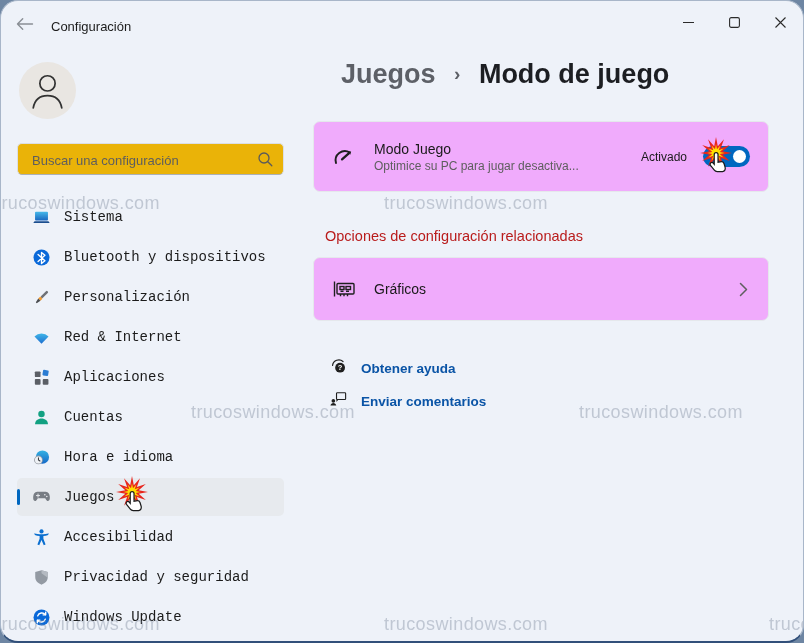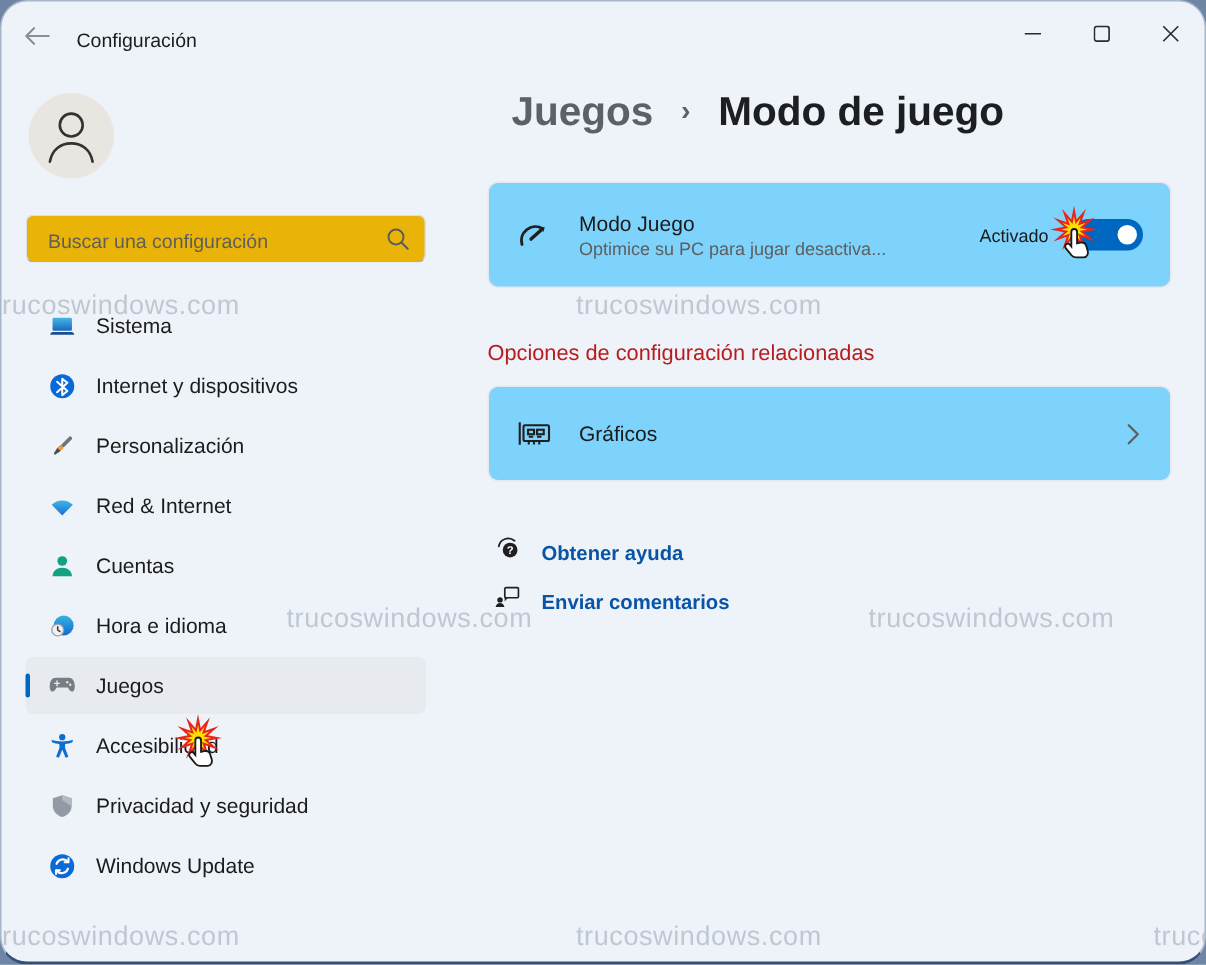--- a/index.html
+++ b/index.html
@@ -23,29 +23,29 @@
     font-size:13px;color:#444;background:transparent;font-family:"Liberation Sans",sans-serif;}
   .searchbox input::placeholder{color:#5e5e5e;opacity:1;}
   .search-icon{position:absolute;right:9px;top:7px;}
 
   .nav{position:absolute;left:16px;top:197px;width:267px;}
   .nav-item{position:relative;height:38px;margin-bottom:2px;display:flex;align-items:center;
     padding-left:15px;border-radius:5px;cursor:pointer;box-sizing:border-box;}
   .nav-item.selected{background:#e7eaee;}
   .accent-pill{position:absolute;left:0px;top:11px;width:3px;height:16px;border-radius:2px;background:#0067c0;}
   .nav-icon{width:19px;height:19px;display:flex;align-items:center;justify-content:center;flex:none;}
-  .nav-label{margin-left:13px;font-size:14px;color:#1b1b1b;white-space:nowrap;}
+  .nav-label{margin-left:13px;font-size:14px;color:#1b1b1b;white-space:nowrap;font-family:Liberation Mono, monospace;}
 
   
   .breadcrumb{position:absolute;left:340px;top:58px;font-size:27px;font-weight:600;white-space:nowrap;}
   .crumb-parent{color:#5d6067;cursor:pointer;}
   .crumb-sep{color:#5d6067;font-size:19px;margin:0 11px;position:relative;top:-3px;}
   .crumb-current{color:#1c1e22;}
 
-  .card{position:absolute;left:324px;width:456px;background:#7dd3fc;border:1px solid #e5e8ec;
+  .card{position:absolute;left:312px;width:456px;background:#f0abfc;border:1px solid #e5e8ec;
     border-radius:7px;box-sizing:border-box;display:flex;align-items:center;}
   .card1{top:120px;height:71px;}
   .card2{top:256px;height:64px;cursor:pointer;}
   .card-icon{width:60px;display:flex;align-items:center;justify-content:center;flex:none;}
   .card-text{display:flex;flex-direction:column;justify-content:center;gap:2px;flex:1;min-width:0;}
   .card-title{font-size:14px;color:#1a1a1a;}
   .card-desc{font-size:12px;color:#5e5e5e;}
   .card-link{font-size:12px;color:#0556a8;font-weight:600;cursor:pointer;}
   .card-right{display:flex;align-items:center;gap:16px;padding-right:18px;}
   .status-label{font-size:12px;color:#1a1a1a;}
@@ -134,21 +134,21 @@
       <span class="nav-label">Sistema</span>
     </div>
 
     <div class="nav-item">
       <span class="nav-icon">
         <svg width="19" height="19" viewBox="0 0 20 20">
             <circle cx="10" cy="10" r="8.4" fill="#0a69d9"></circle>
         <path d="M6.4 6.8l7.2 6.6-3.6 2.9V4.7l3.6 2.9-7.2 6.6" stroke="#fff" stroke-width="1.4" fill="none" stroke-linejoin="round" stroke-linecap="round"></path>
           </svg>
       </span>
-      <span class="nav-label">Internet y dispositivos</span>
+      <span class="nav-label">Bluetooth y dispositivos</span>
     </div>
 
     <div class="nav-item">
       <span class="nav-icon">
         <svg width="19" height="19" viewBox="0 0 20 20">
             <g transform="rotate(45 10 10)">
         <rect x="8.7" y="0.8" width="2.6" height="9.6" rx="1.2" fill="#6f7277"></rect>
         <rect x="8.4" y="10.2" width="3.2" height="3" fill="#f29a2e"></rect>
         <path d="M8.4 13.2h3.2l-1 4.6h-1.2z" fill="#4a4c50"></path>
             </g>
@@ -165,20 +165,31 @@
                 <stop offset="0" stop-color="#3fb5e8"></stop>
                 <stop offset="1" stop-color="#1e6fd0"></stop>
               </linearGradient>
             </defs>
         <path d="M10 16.5L2.6 9a10.4 10.4 0 0 1 14.8 0z" fill="url(#lg2)"></path>
           </svg>
       </span>
       <span class="nav-label">Red &amp; Internet</span>
     </div>
 
+    <div class="nav-item">
+      <span class="nav-icon">
+        <svg width="19" height="19" viewBox="0 0 20 20">
+        <rect x="3" y="3.6" width="6" height="6" rx="1" fill="#5b5f66"></rect>
+        <rect x="11.3" y="2.2" width="6" height="6" rx="1" fill="#2b7cd3" transform="rotate(9 14.3 5.2)"></rect>
+        <rect x="3" y="11.6" width="6" height="6" rx="1" fill="#5b5f66"></rect>
+        <rect x="11.3" y="11.6" width="6" height="6" rx="1" fill="#5b5f66"></rect>
+          </svg>
+      </span>
+      <span class="nav-label">Aplicaciones</span>
+    </div>
 
     <div class="nav-item">
       <span class="nav-icon">
         <svg width="19" height="19" viewBox="0 0 20 20" fill="#12a182">
         <circle cx="10" cy="6.3" r="3.4"></circle>
         <path d="M3.2 17c0-3.7 3.1-6 6.8-6s6.8 2.3 6.8 6z"></path>
           </svg>
       </span>
       <span class="nav-label">Cuentas</span>
     </div>

